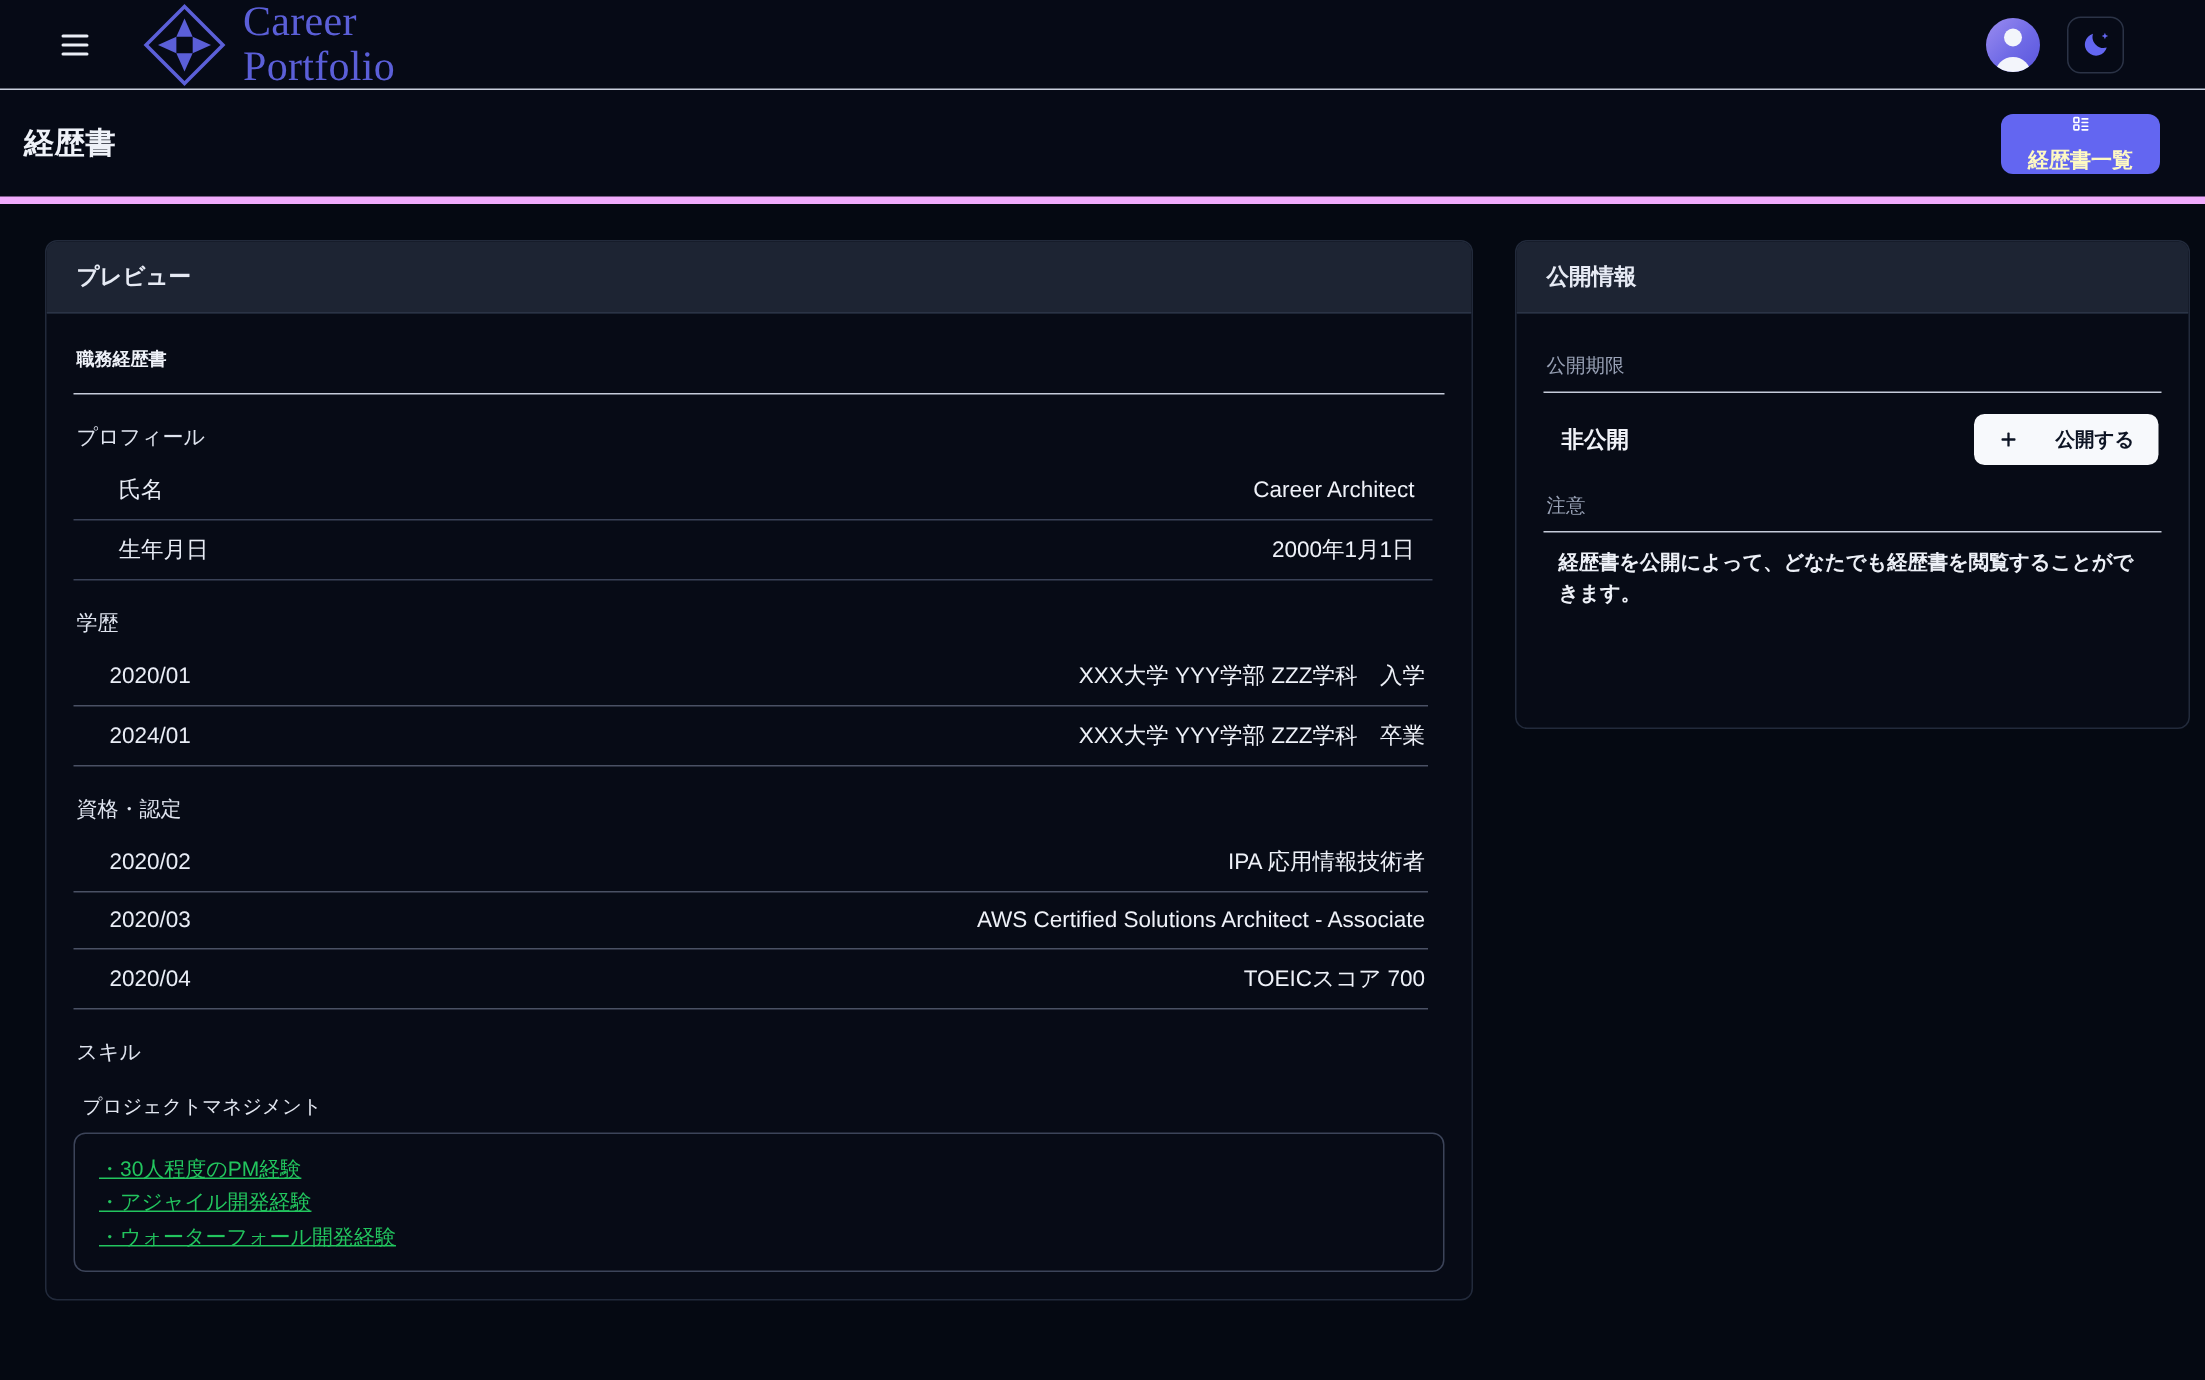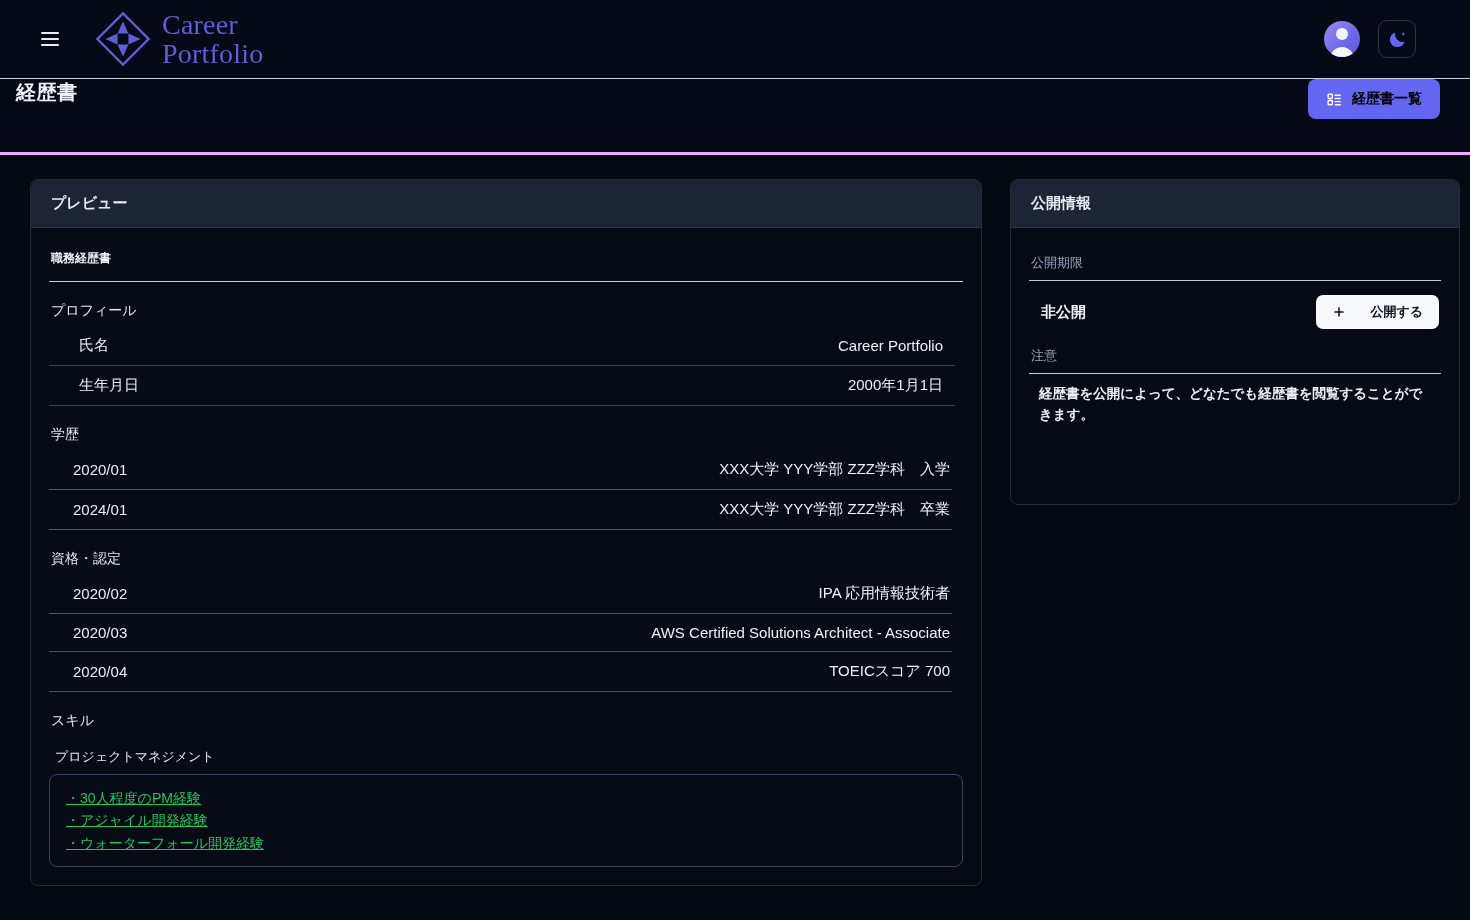--- a/index.html
+++ b/index.html
@@ -10,21 +10,21 @@
     overflow: hidden;
     background: #050912;
     font-family: "Liberation Sans", "DejaVu Sans", sans-serif;
     color: #e8ecf5;
     -webkit-font-smoothing: antialiased;
   }
 
   
   .topnav {
     position: relative;
-    height: 79px;
+    height: 60px;
     background: #060a16;
     border-bottom: 1px solid #c9cfdd;
     display: flex;
     align-items: center;
     padding: 0 22px;
   }
   .hamburger {
     width: 28px; height: 28px;
     display: flex; flex-direction: column;
     justify-content: center; align-items: center;
@@ -69,37 +69,38 @@
     width: 38px; height: 38px; border-radius: 9px;
     border: 1px solid #2b3346; background: transparent;
     display: flex; align-items: center; justify-content: center;
     cursor: pointer;
   }
 
   
   .pageheader {
     height: 76px;
     background: #060a16;
-    border-bottom: 3px solid #f0abfc;
-    display: flex; align-items: flex-start;
+    border-bottom: 5px solid #f0abfc;
+    display: flex; align-items: center;
     padding: 0 30px 0 16px;
   }
   .page-title {
     font-size: 20px; font-weight: bold; color: #eef1f8; letter-spacing: .5px;
   }
   .btn-list {
     margin-left: auto;
     background: #6366f1;
     border: none; border-radius: 8px;
-    color: #000000;
+    color: #fef9c3;
     font-size: 14px; font-weight: bold;
     height: 40px; padding: 0 18px;
     display: flex; align-items: center; gap: 9px;
     cursor: pointer;
     font-family: "Liberation Sans", sans-serif;
+    flex-direction: column;
   }
 
   
   .main {
     display: flex; gap: 28px;
     padding: 24px 30px 0 30px;
     align-items: flex-start;
   }
   .col-left { width: 952px; flex: none; }
   .col-right { width: 450px; flex: none; }
@@ -244,21 +245,21 @@
     <div class="card">
       <div class="card-head">プレビュー</div>
       <div class="card-body">
 
         <div class="doc-title">職務経歴書</div>
 
         <div class="sec-label">プロフィール</div>
         <div class="rows-profile">
           <div class="row">
             <span class="k">氏名</span>
-            <span class="v">Career Portfolio</span>
+            <span class="v">Career Architect</span>
           </div>
           <div class="row">
             <span class="k">生年月日</span>
             <span class="v">2000年1月1日</span>
           </div>
         </div>
 
         <div class="sec-label">学歴</div>
         <div class="rows-wide">
           <div class="row">

